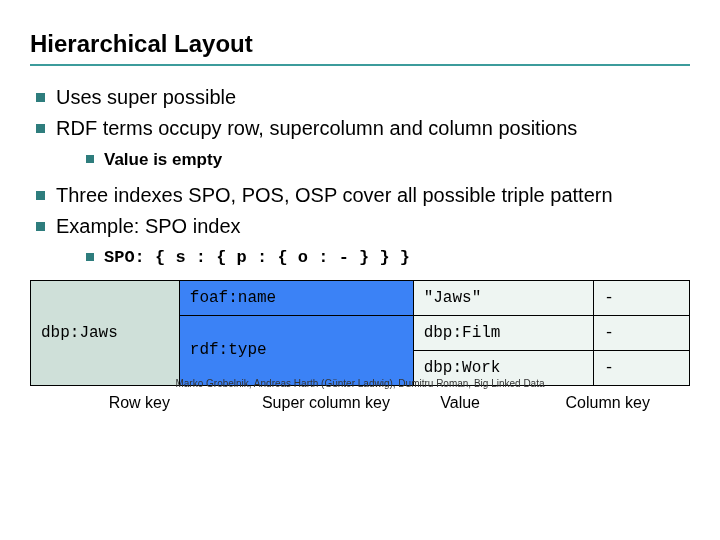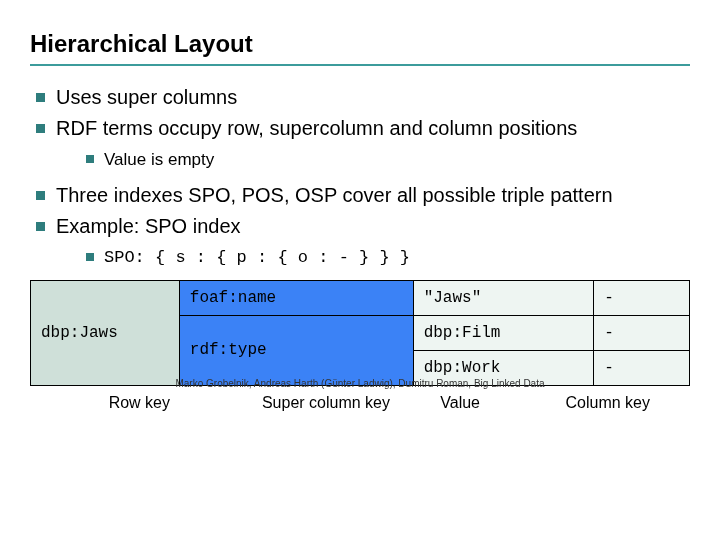--- a/index.html
+++ b/index.html
@@ -4,21 +4,21 @@
 <style>
   * { box-sizing: border-box; margin: 0; padding: 0; }
   html, body { width: 720px; height: 540px; background: #fff; font-family: Arial, Helvetica, sans-serif; color: #000; }
   .slide { width: 720px; height: 407px; position: relative; padding: 30px 30px 0 30px; }
   .title { font-size: 24px; font-weight: bold; margin-bottom: 4px; }
   .rule { border: none; border-top: 2px solid #3c9c9c; margin: 6px 0 18px 0; }
   .bullets { list-style: none; }
   .bullets > li { position: relative; padding-left: 26px; font-size: 20px; line-height: 1.35; margin-bottom: 4px; }
   .bullets > li::before { content: ""; position: absolute; left: 6px; top: 9px; width: 9px; height: 9px; background: #2e7d7d; }
   .sub { list-style: none; margin: 6px 0 10px 26px; }
-  .sub > li { position: relative; padding-left: 22px; font-size: 17px; line-height: 1.4; margin-bottom: 2px; }
+  .sub > li { position: relative; padding-left: 22px; font-size: 17px; line-height: 1.4; margin-bottom: 2px; font-weight: bold; }
   .sub > li::before { content: ""; position: absolute; left: 4px; top: 7px; width: 8px; height: 8px; background: #2e7d7d; }
   .mono { font-family: "Courier New", monospace; }
   .diagram { margin-top: 8px; }
   .diagram table { border-collapse: collapse; width: 100%; }
   .diagram td { border: 1px solid #000; padding: 8px 10px; vertical-align: middle; }
   .cell-light { background: #eef5f2; font-family: "Courier New", monospace; font-size: 16px; }
   .cell-dark  { background: #3b82f6; font-family: "Courier New", monospace; font-size: 16px; }
   .cell-darker{ background: #cfe0d9; font-family: "Courier New", monospace; font-size: 16px; }
   .labels { display: flex; margin-top: 8px; font-size: 16px; }
   .labels div { text-align: right; }
@@ -26,21 +26,21 @@
 </style>
 </head>
 <body>
 
 <div class="slide">
 
   <div class="title">Hierarchical Layout</div>
   <hr class="rule">
 
   <ul class="bullets">
-    <li>Uses super columns</li>
+    <li>Uses super possible</li>
     <li>
       <span>RDF terms occupy row, supercolumn and column positions</span>
       <ul class="sub">
         <li>Value is empty</li>
       </ul>
     </li>
     <li>Three indexes SPO, POS, OSP cover all possible triple pattern</li>
     <li>
       <span>Example: SPO index</span>
       <ul class="sub">

